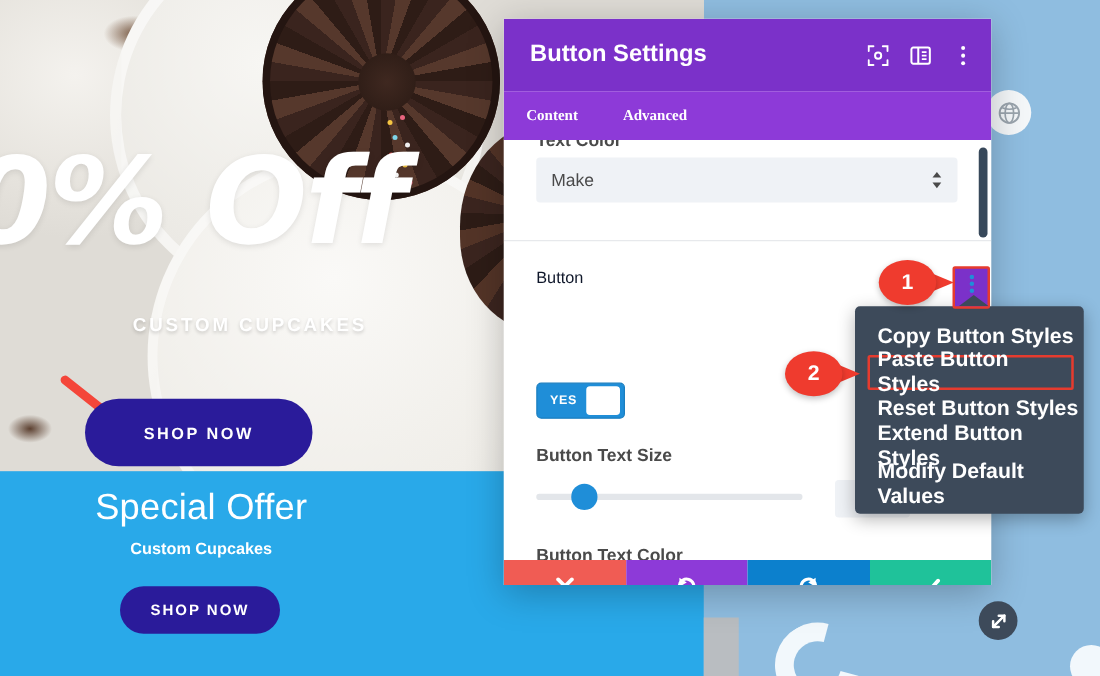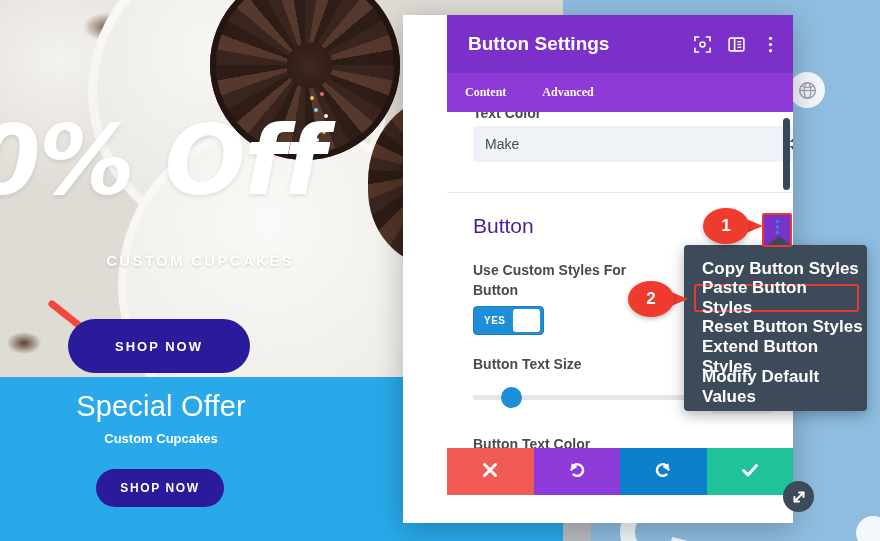--- a/index.html
+++ b/index.html
@@ -117,24 +117,23 @@
     background: #b9bdc1;
   }
   .globe-btn {
     position: absolute; left: 789px; top: 72px; width: 36px; height: 36px;
     border-radius: 50%; background: #f4f7f9;
     display: flex; align-items: center; justify-content: center;
   }
 
   
   .modal {
-    position: absolute; left: 403px; top: 15px; width: 390px; height: 508px;
+    position: absolute; left: 403px; top: 15px; width: 390px; height: 453px;
     background: #fff; box-shadow: 0 6px 28px rgba(0,0,0,.25);
     overflow: hidden;
-    padding-left: 44px;
   }
   .modal-header {
     height: 58px; background: #7b31c9; display: flex; align-items: center;
     padding: 0 14px 0 21px;
   }
   .modal-title { color: #fff; font-size: 19px; font-weight: 700; flex: 1; }
   .hdr-icons { display: flex; align-items: center; gap: 16px; }
   .hdr-icon { width: 18px; height: 18px; display: flex; align-items: center; justify-content: center; }
 
   .tabs { height: 39px; background: #8d3ad8; display: flex; }
@@ -159,21 +158,21 @@
     position: absolute; left: 26px; top: 14px; width: 337px; height: 36px;
     background: #eff2f6; border: none; border-radius: 3px;
     display: flex; align-items: center; padding: 0 12px;
     color: #4a4a4a; font-size: 14px;
   }
   .select .arrows { margin-left: auto; display: flex; flex-direction: column; gap: 2px; }
   .divider { position: absolute; left: 0; top: 80px; width: 390px; height: 1px; background: #e7e9ec; }
 
   .section-title {
     position: absolute; left: 26px; top: 102px;
-    color: #4c1d95; font-size: 21px; font-weight: 400;
+    color: #0f172a; font-size: 13px; font-weight: 400;
   }
   .toggle-label { position: absolute; left: 26px; top: 148px; width: 175px; line-height: 20px; }
   .toggle {
     position: absolute; left: 26px; top: 194px; width: 71px; height: 29px;
     background: #1f8ed8; border-radius: 4px; display: flex; align-items: center;
     padding: 3px; border: 1px solid #1a7ec0;
   }
   .toggle .yes { color: #fff; font-size: 10px; font-weight: 700; padding: 0 7px; letter-spacing: .5px; }
   .toggle .knob { width: 33px; height: 23px; background: #fff; border-radius: 3px; }
 
@@ -335,21 +334,20 @@
             <polygon points="4.5,0.5 8,5 1,5" fill="#4a4a4a"></polygon>
             <polygon points="4.5,13.5 8,9 1,9" fill="#4a4a4a"></polygon>
           </svg>
         </span>
       </div>
 
       <div class="divider"></div>
 
       <div class="section-title">Button</div>
 
-      <div class="toggle-label field-label">Use Custom Styles For Button</div>
 
       <div class="toggle">
         <span class="yes">YES</span>
         <span class="knob"></span>
       </div>
 
       <div class="slider-label field-label">Button Text Size</div>
       <div class="ghost-box"></div>
       <div class="slider-track"></div>
       <div class="slider-knob"></div>

